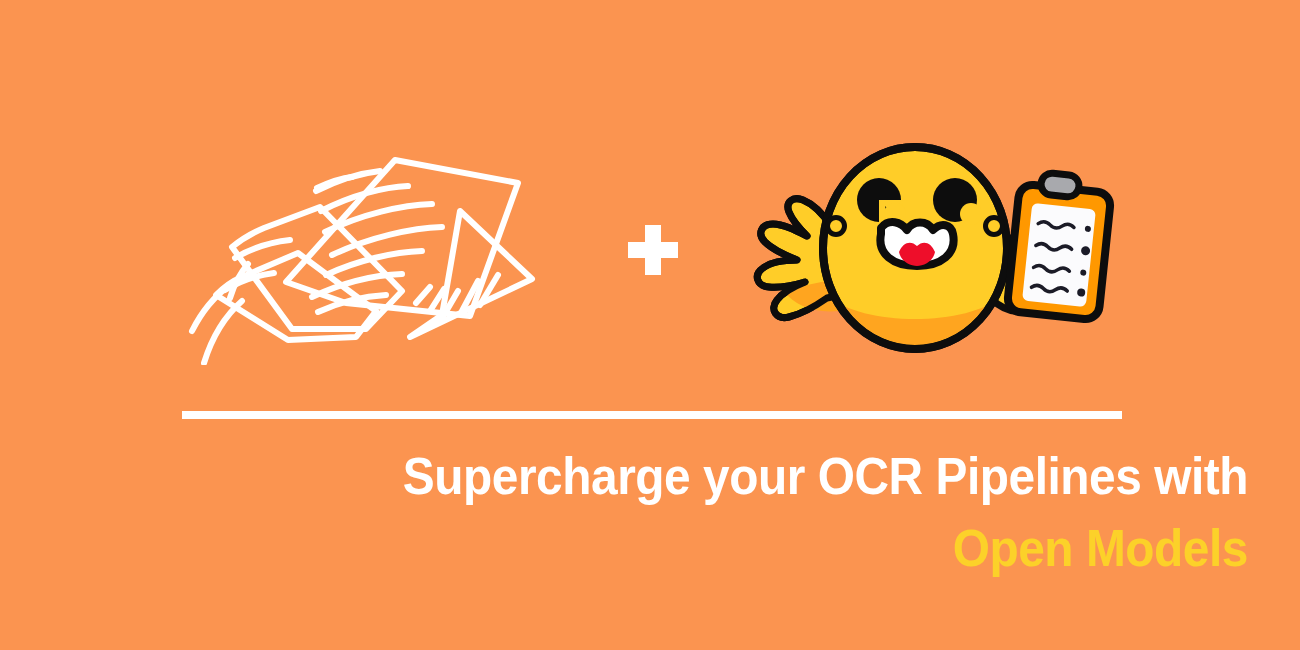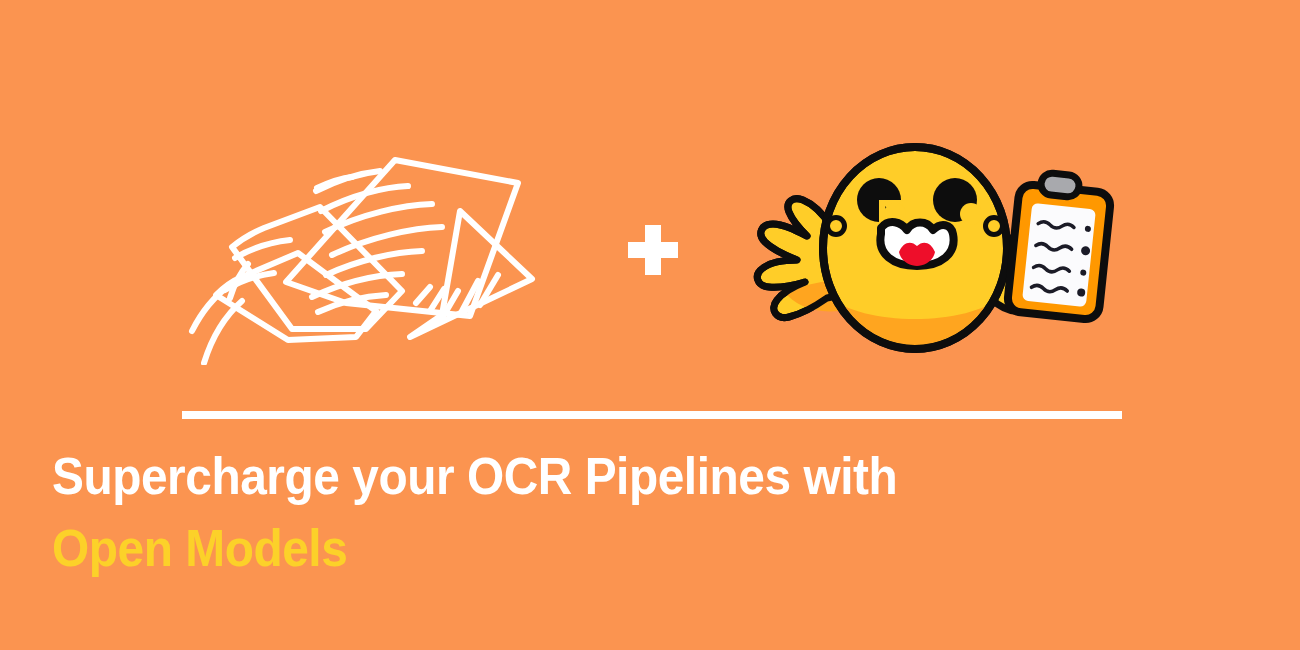--- a/index.html
+++ b/index.html
@@ -62,21 +62,21 @@
     height: 8px;
     background: #ffffff;
   }
 
   
   .headline {
     position: absolute;
     left: 0;
     top: 440px;
     width: 1300px;
-    text-align: left;
+    text-align: right;
   }
 
   .headline-line {
     display: block;
     font-family: "Liberation Sans", sans-serif;
     font-weight: bold;
     font-size: 52px;
     line-height: 72px;
     letter-spacing: -0.5px;
     transform: scaleX(0.92);

